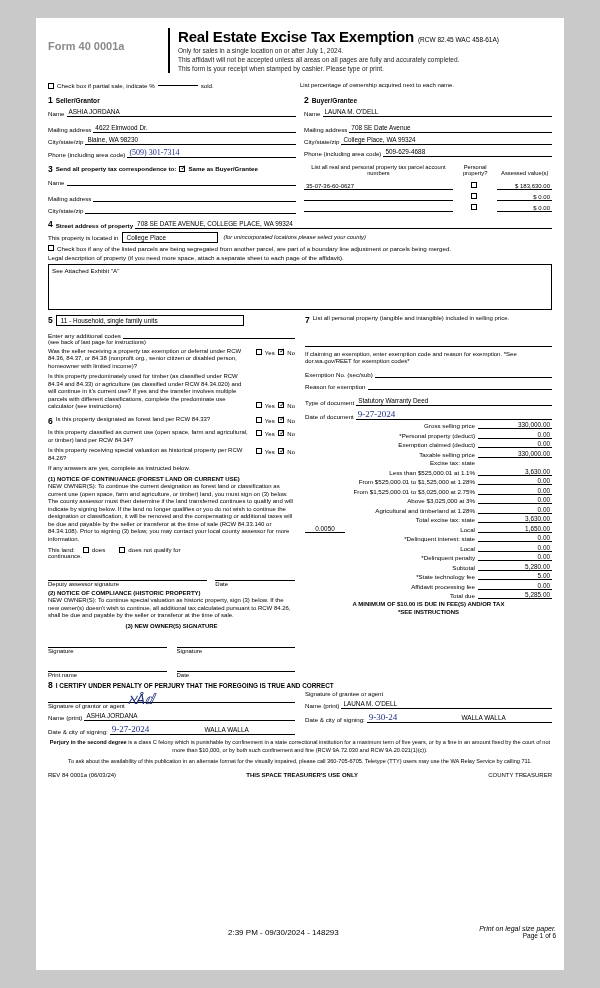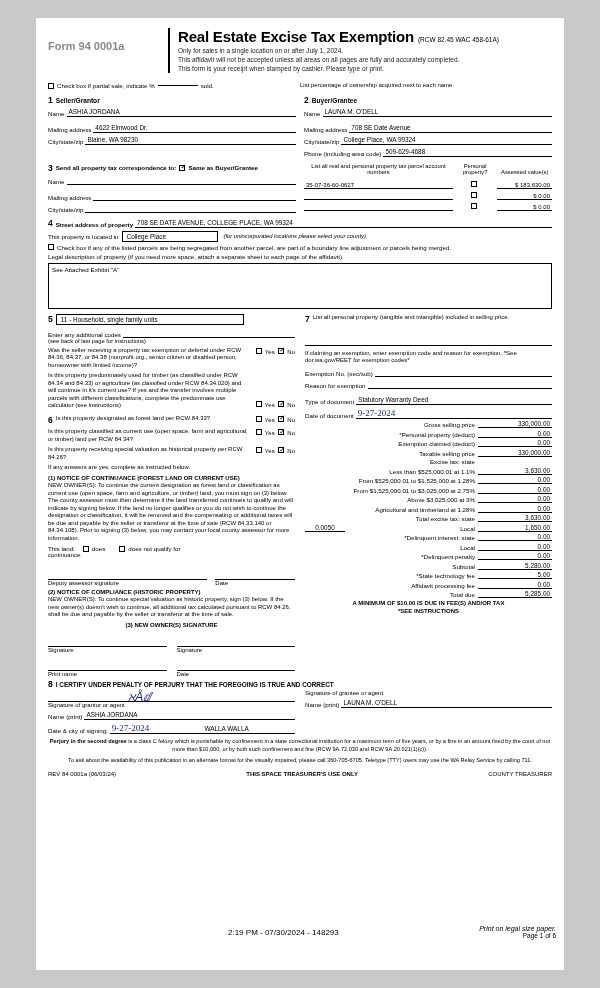--- a/index.html
+++ b/index.html
@@ -86,30 +86,30 @@
   .pageno { font-style:normal; font-size:6.5px; }
 
   .tbl-parcels { width:100%; border-collapse:collapse; font-size:6px; }
   .tbl-parcels th { font-weight:normal; font-size:5.8px; line-height:1.15; vertical-align:bottom; padding:0 2px 1px 2px; }
   .tbl-parcels td { padding:0 2px; height:11px; vertical-align:bottom; }
   .uline { border-bottom:1px solid #000; }
 
   .legal { border:1px solid #000; height:46px; padding:2px 3px; font-size:6.2px; margin-top:3px; }
   .usecode { border:1px solid #000; display:inline-block; padding:1px 4px; font-size:6.4px; min-width:188px; }
   .countybox { border:1px solid #000; display:inline-block; padding:1px 4px; font-size:6.4px; min-width:96px; }
-  .hwsig { font-family:Liberation Sans, sans-serif; font-style:italic; font-size:12px; color:#1a2a7a; }
+  .hwsig { font-family:Liberation Mono, monospace; font-style:italic; font-size:14px; color:#1a2a7a; }
 </style>
 </head>
 <body>
 
 <div class="page">
 
   <div class="hdr">
     <div class="dor">
-      <div class="formno">Form 94 0001a</div>
+      <div class="formno">Form 40 0001a</div>
     </div>
     <div class="vbar"></div>
     <div class="titlewrap">
       <div class="title"><span>Real Estate Excise Tax Exemption</span> <span class="sub">(RCW 82.45 WAC 458-61A)</span></div>
       <div class="subtitle">
         <div>Only for sales in a single location on or after July 1, 2024.</div>
         <div>This affidavit will not be accepted unless all areas on all pages are fully and accurately completed.</div>
         <div>This form is your receipt when stamped by cashier. Please type or print.</div>
       </div>
     </div>
@@ -136,20 +136,24 @@
           <span class="lab">Name</span>
           <span class="fldline">ASHIA JORDANA</span>
         </div>
       <div class="fld" style="margin-top:7px;">
           <span class="lab">Mailing address</span>
           <span class="fldline">4622 Elmwood Dr.</span>
         </div>
       <div class="fld">
           <span class="lab">City/state/zip</span>
           <span class="fldline">Blaine, WA 98230</span>
+        </div>
+      <div class="fld">
+          <span class="lab">Phone (including area code)</span>
+          <span class="fldline hw blue">(509) 301-7314</span>
         </div>
     </div>
     <div class="col">
       <div><span class="secnum">2</span><span class="bold" style="font-size:6.6px">Buyer/Grantee</span></div>
       <div class="fld">
           <span class="lab">Name</span>
           <span class="fldline">LAUNA M. O'DELL</span>
         </div>
       <div class="fld" style="margin-top:7px;">
           <span class="lab">Mailing address</span>
@@ -465,32 +469,37 @@
           <span class="fldline hw blue" style="font-size:9px;">9-27-2024</span>
           <span class="fldline">WALLA WALLA</span>
         </div>
     </div>
     <div class="rh">
       <div class="siglab">Signature of grantee or agent</div>
       <div class="fld">
           <span class="lab">Name (print)</span>
           <span class="fldline">LAUNA M. O'DELL</span>
         </div>
+      <div class="fld">
+          <span class="lab">Date &amp; city of signing:</span>
+          <span class="fldline hw blue" style="font-size:9px;">9-30-24</span>
+          <span class="fldline">WALLA WALLA</span>
+        </div>
     </div>
   </div>
 
   <div class="footer center">
     <span class="bold">Perjury in the second degree</span><span> is a class C felony which is punishable by confinement in a state correctional institution for a maximum term of five years, or by a fine in an amount fixed by the court of not more than $10,000, or by both such confinement and fine (RCW 9A.72.030 and RCW 9A.20.021(1)(c)).</span>
   </div>
   <div class="footer center">To ask about the availability of this publication in an alternate format for the visually impaired, please call 360-705-6705. Teletype (TTY) users may use the WA Relay Service by calling 711.</div>
 
   <div class="barbottom" style="margin-top:6px;">
     <span>REV 84 0001a (06/03/24)</span>
     <span class="bold">THIS SPACE TREASURER'S USE ONLY</span>
     <span>COUNTY TREASURER</span>
   </div>
 </div>
 
-<div class="stamp">2:19 PM - 07/30/2024 - 148293</div>
+<div class="stamp">2:39 PM - 09/30/2024 - 148293</div>
 <div class="printnote">
   <div>Print on legal size paper.</div>
   <div class="pageno">Page 1 of 6</div>
 </div>
 
 </body></html>

